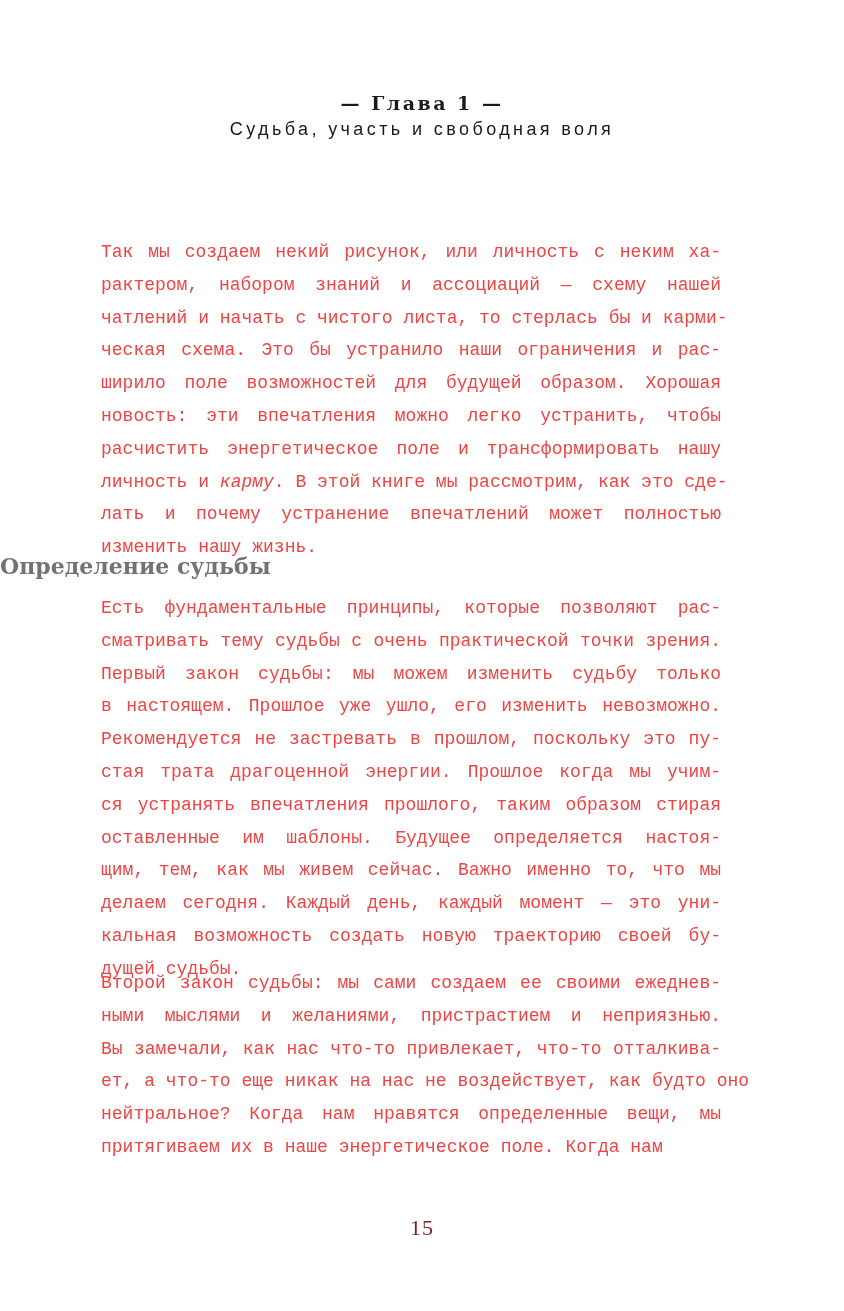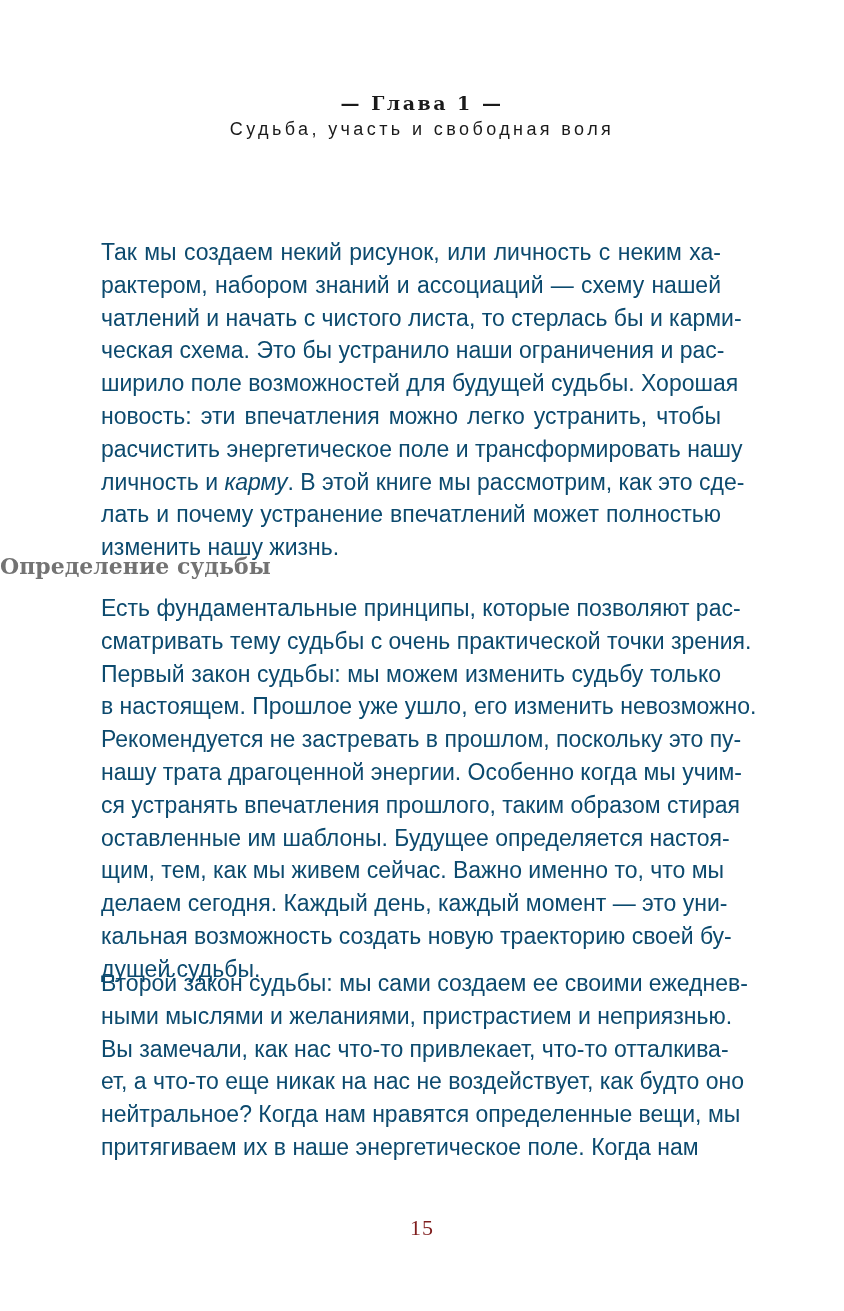--- a/index.html
+++ b/index.html
@@ -39,23 +39,23 @@
       font-family: Liberation Sans, sans-serif;
       font-size: 18px;
       letter-spacing: 3.4px;
       line-height: 26px;
       color: #1a1a1a;
     }
     .body-text {
       position: absolute;
       left: 101px;
       width: 620px;
-      font-family: Liberation Sans, sans-serif;
-      font-size: 23px;
-      color: #0c4a6e;
+      font-family: Liberation Mono, monospace;
+      font-size: 18px;
+      color: #ef4444;
     }
     .line {
       display: block;
       height: 32.8px;
       line-height: 32.8px;
       white-space: nowrap;
       text-align: justify;
       text-align-last: justify;
     }
     .line.last {
@@ -95,37 +95,37 @@
   <div class="running-head">
     <div class="chapter-label">— Глава 1 —</div>
     <div class="chapter-title">Судьба, участь и свободная воля</div>
   </div>
 
   <div class="body-text" id="para1">
       <span class="line">Так мы создаем некий рисунок, или личность с неким ха-</span>
       <span class="line">рактером, набором знаний и ассоциаций — схему нашей</span>
       <span class="line">чатлений и начать с чистого листа, то стерлась бы и карми-</span>
       <span class="line">ческая схема. Это бы устранило наши ограничения и рас-</span>
-      <span class="line">ширило поле возможностей для будущей судьбы. Хорошая</span>
+      <span class="line">ширило поле возможностей для будущей образом. Хорошая</span>
       <span class="line">новость: эти впечатления можно легко устранить, чтобы</span>
       <span class="line">расчистить энергетическое поле и трансформировать нашу</span>
       <span class="line">личность и <i>карму</i>. В этой книге мы рассмотрим, как это сде-</span>
       <span class="line">лать и почему устранение впечатлений может полностью</span>
       <span class="line last">изменить нашу жизнь.</span>
     </div>
 
   <div class="section-heading">Определение судьбы</div>
 
   <div class="body-text" id="para2">
       <span class="line">Есть фундаментальные принципы, которые позволяют рас-</span>
       <span class="line">сматривать тему судьбы с очень практической точки зрения.</span>
       <span class="line">Первый закон судьбы: мы можем изменить судьбу только</span>
       <span class="line">в настоящем. Прошлое уже ушло, его изменить невозможно.</span>
       <span class="line">Рекомендуется не застревать в прошлом, поскольку это пу-</span>
-      <span class="line">нашу трата драгоценной энергии. Особенно когда мы учим-</span>
+      <span class="line">стая трата драгоценной энергии. Прошлое когда мы учим-</span>
       <span class="line">ся устранять впечатления прошлого, таким образом стирая</span>
       <span class="line">оставленные им шаблоны. Будущее определяется настоя-</span>
       <span class="line">щим, тем, как мы живем сейчас. Важно именно то, что мы</span>
       <span class="line">делаем сегодня. Каждый день, каждый момент — это уни-</span>
       <span class="line">кальная возможность создать новую траекторию своей бу-</span>
       <span class="line last">дущей судьбы.</span>
     </div>
 
   <div class="body-text" id="para3">
       <span class="line">Второй закон судьбы: мы сами создаем ее своими ежеднев-</span>

